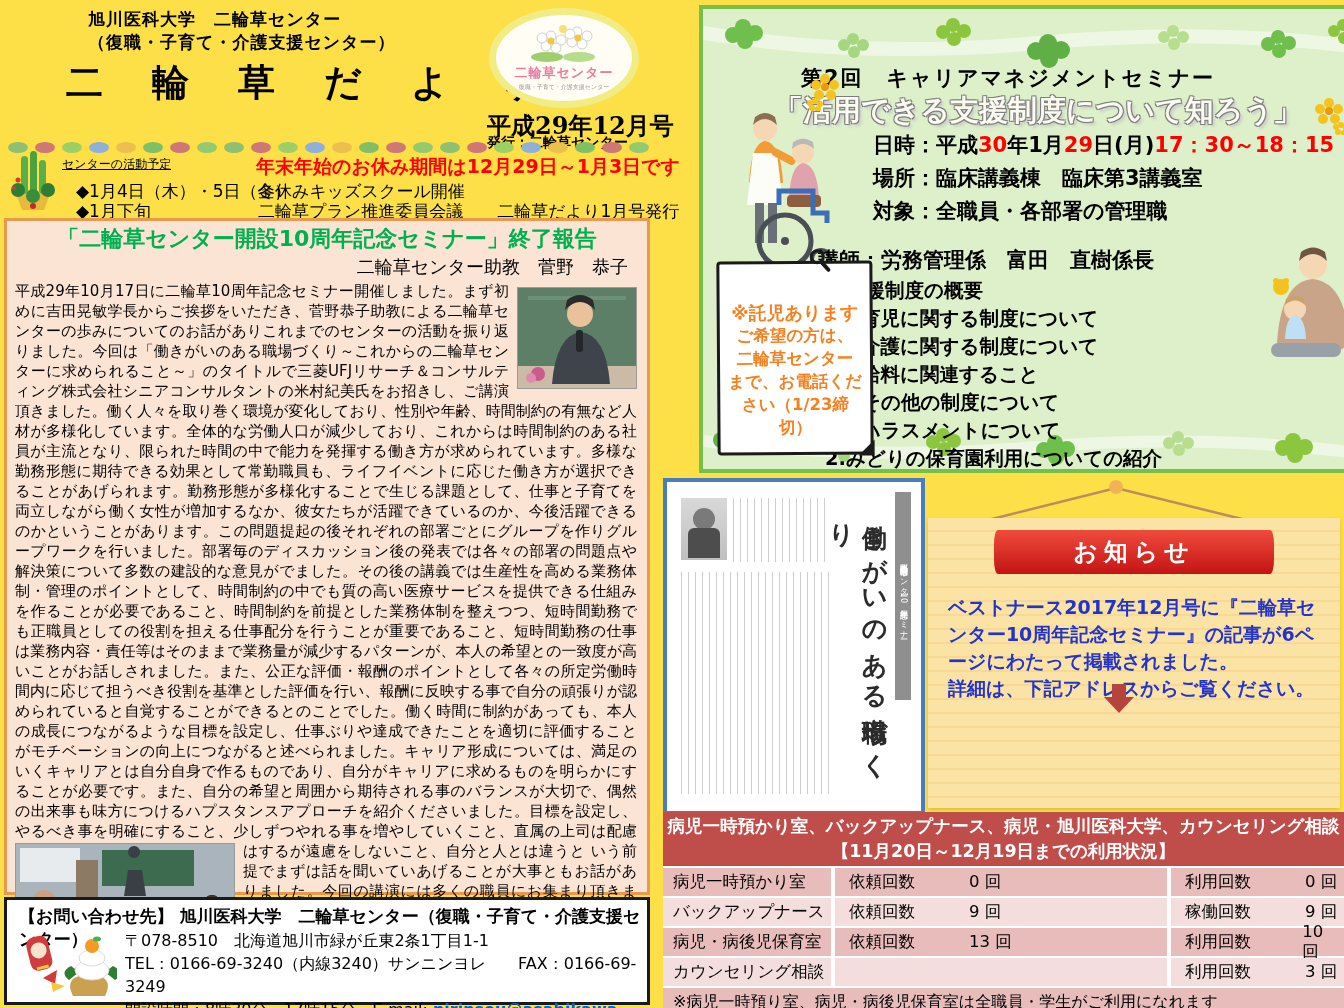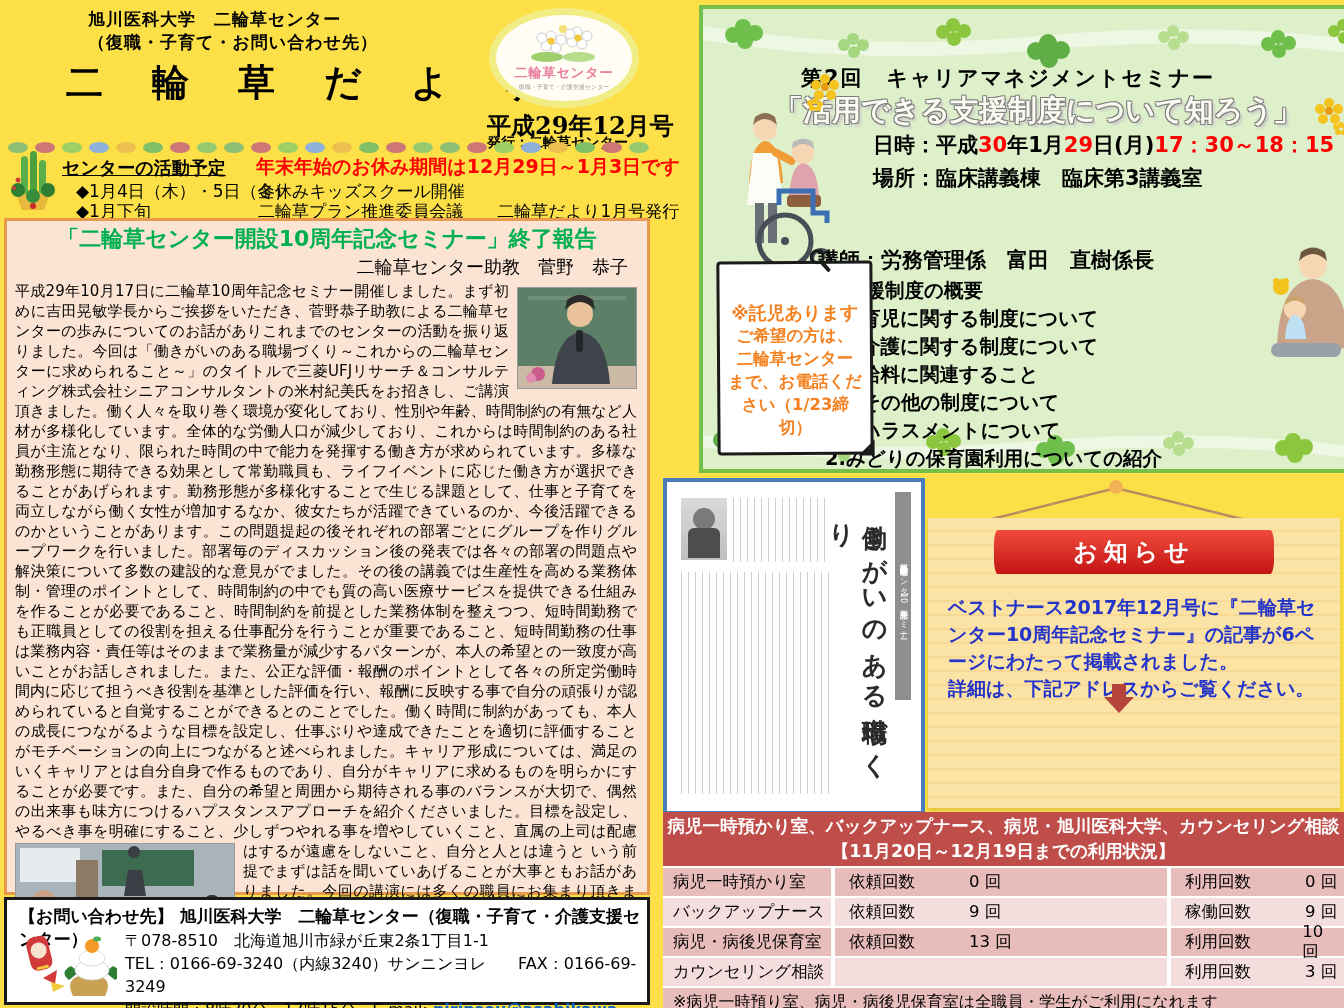--- a/index.html
+++ b/index.html
@@ -13,21 +13,21 @@
   .logo{width:150px;height:100px;border:7px solid #f2ec85;border-radius:50%;background:#fffdf4;
         display:flex;flex-direction:column;align-items:center;justify-content:center;box-sizing:border-box;}
   .logo-name{color:#e87da0;font-weight:bold;font-size:13px;letter-spacing:1px;}
   .logo-sub{color:#9a9a9a;font-size:6px;margin-top:1px;}
   .issue{font-family:"DejaVu Serif","Liberation Serif",serif;font-size:24px;font-weight:bold;}
   .publisher{font-family:"DejaVu Serif","Liberation Serif",serif;font-size:14px;font-weight:bold;}
   .dots{display:flex;gap:7px;}
   .dots span{width:20px;height:11px;border-radius:50%;display:inline-block;}
 
   
-  .sched-head{font-size:18px;font-weight:bold;text-decoration:underline;}
+  .sched-head{font-size:12px;font-weight:normal;text-decoration:underline;}
   .sched-item{font-size:17px;}
   .holiday{font-size:19px;font-weight:bold;color:#ff0000;}
 
   
   .report-box{left:4px;top:218px;width:640px;height:671px;background:#fce4d4;border:3px solid #e79a4e;padding:0;}
   .report-headline{text-align:center;color:#00b050;font-weight:bold;font-size:22px;margin-top:3px;}
   .report-byline{text-align:right;font-size:18px;padding-right:19px;margin-top:1px;}
   .report-body{padding:2px 10px 0 8px;font-size:15px;line-height:20px;text-align:justify;}
   .ph-speaker{float:right;width:118px;height:100px;margin:6px 0 4px 8px;border:1px solid #9a9a9a;}
   .ph-audience{float:left;width:218px;height:116px;margin:2px 8px 0 0;border:1px solid #9a9a9a;}
@@ -92,21 +92,21 @@
   .ut-right{flex:1;display:flex;align-items:center;padding-left:14px;box-sizing:border-box;}
   .ut-lab{display:inline-block;width:120px;}
   .ut-foot{height:28px;margin-top:2px;background:#e7bcba;display:flex;align-items:center;padding-left:10px;font-size:16px;}
 </style>
 </head>
 <body>
 
 <div class="page">
 
   <div class="abs org-line" style="left:88px;top:8px">旭川医科大学　二輪草センター</div>
-  <div class="abs org-line" style="left:88px;top:31px">（復職・子育て・お問い合わせ先）</div>
+  <div class="abs org-line" style="left:88px;top:31px">（復職・子育て・介護支援センター）</div>
   <div class="abs paper-title" style="left:66px;top:58px">二　輪　草　だ　よ　り</div>
 
   <div class="abs logo" style="left:489px;top:8px">
     <svg width="74" height="40" viewBox="0 0 74 40">
       <ellipse cx="20" cy="33" rx="16" ry="5" fill="#9fcf6d"></ellipse>
         <ellipse cx="52" cy="33" rx="16" ry="5" fill="#b5dd8a"></ellipse>
       <g fill="#fff" stroke="#cfcfcf" stroke-width="1">
         <circle cx="24" cy="12" r="5"></circle>
           <circle cx="34" cy="16" r="5"></circle>
           <circle cx="29" cy="24" r="5"></circle>
@@ -384,20 +384,21 @@
       <circle cx="66" cy="128" r="26" fill="none" stroke="#4a4f57" stroke-width="5"></circle>
       <circle cx="66" cy="128" r="4" fill="#4a4f57"></circle>
       <circle cx="102" cy="146" r="9" fill="none" stroke="#4a4f57" stroke-width="4"></circle>
       <path d="M60 92 v-14 h34 v22 h14 v10" stroke="#3b6fb5" stroke-width="5" fill="none"></path>
       <rect x="52" y="158" width="26" height="6" rx="3" fill="#3b6fb5"></rect>
     </svg>
 
     <div class="sem-details">
       <div><span>日時：平成</span><span class="red">30</span><span>年1月</span><span class="red">29</span><span>日(月)</span><span class="red">17：30～18：15</span></div>
       <div>場所：臨床講義棟　臨床第3講義室</div>
+      <div>対象：全職員・各部署の管理職</div>
     </div>
     <div class="sem-lecturer">講師：労務管理係　富田　直樹係長</div>
     <div class="sem-agenda">
       <div>1.支援制度の概要</div>
       <div>　①育児に関する制度について</div>
       <div>　②介護に関する制度について</div>
       <div>　③給料に関連すること</div>
       <div>　④その他の制度について</div>
       <div>　⑤ハラスメントについて</div>
       <div>2.みどりの保育園利用についての紹介</div>

